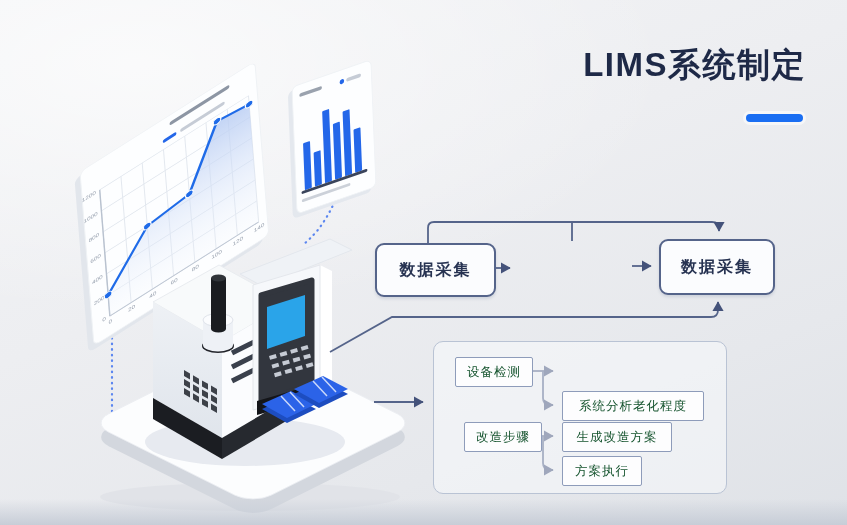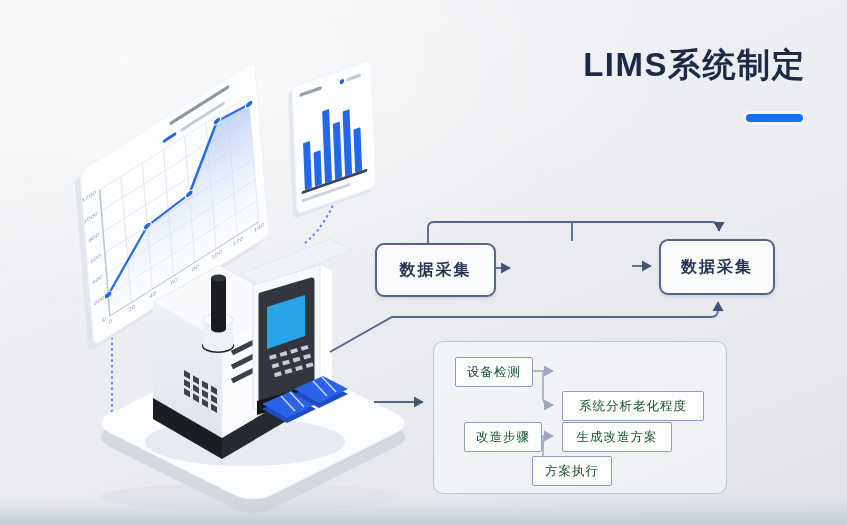--- a/index.html
+++ b/index.html
@@ -232,15 +232,15 @@
 </div>
 
 <div class="flow-box" style="left:375px;top:243px;width:117px;height:50px">数据采集</div>
 <div class="flow-box" style="left:659px;top:239px;width:112px;height:52px">数据采集</div>
 
 <div class="detail-container"></div>
 <div class="mini-box" style="left:455px;top:357px;width:76px;height:28px">设备检测</div>
 <div class="mini-box" style="left:562px;top:391px;width:140px;height:28px">系统分析老化程度</div>
 <div class="mini-box" style="left:464px;top:422px;width:76px;height:28px">改造步骤</div>
 <div class="mini-box" style="left:562px;top:422px;width:108px;height:28px">生成改造方案</div>
-<div class="mini-box" style="left:532px;top:456px;width:78px;height:28px">方案执行</div>
+<div class="mini-box" style="left:562px;top:456px;width:78px;height:28px">方案执行</div>
 
 </div>
 
 </body></html>

